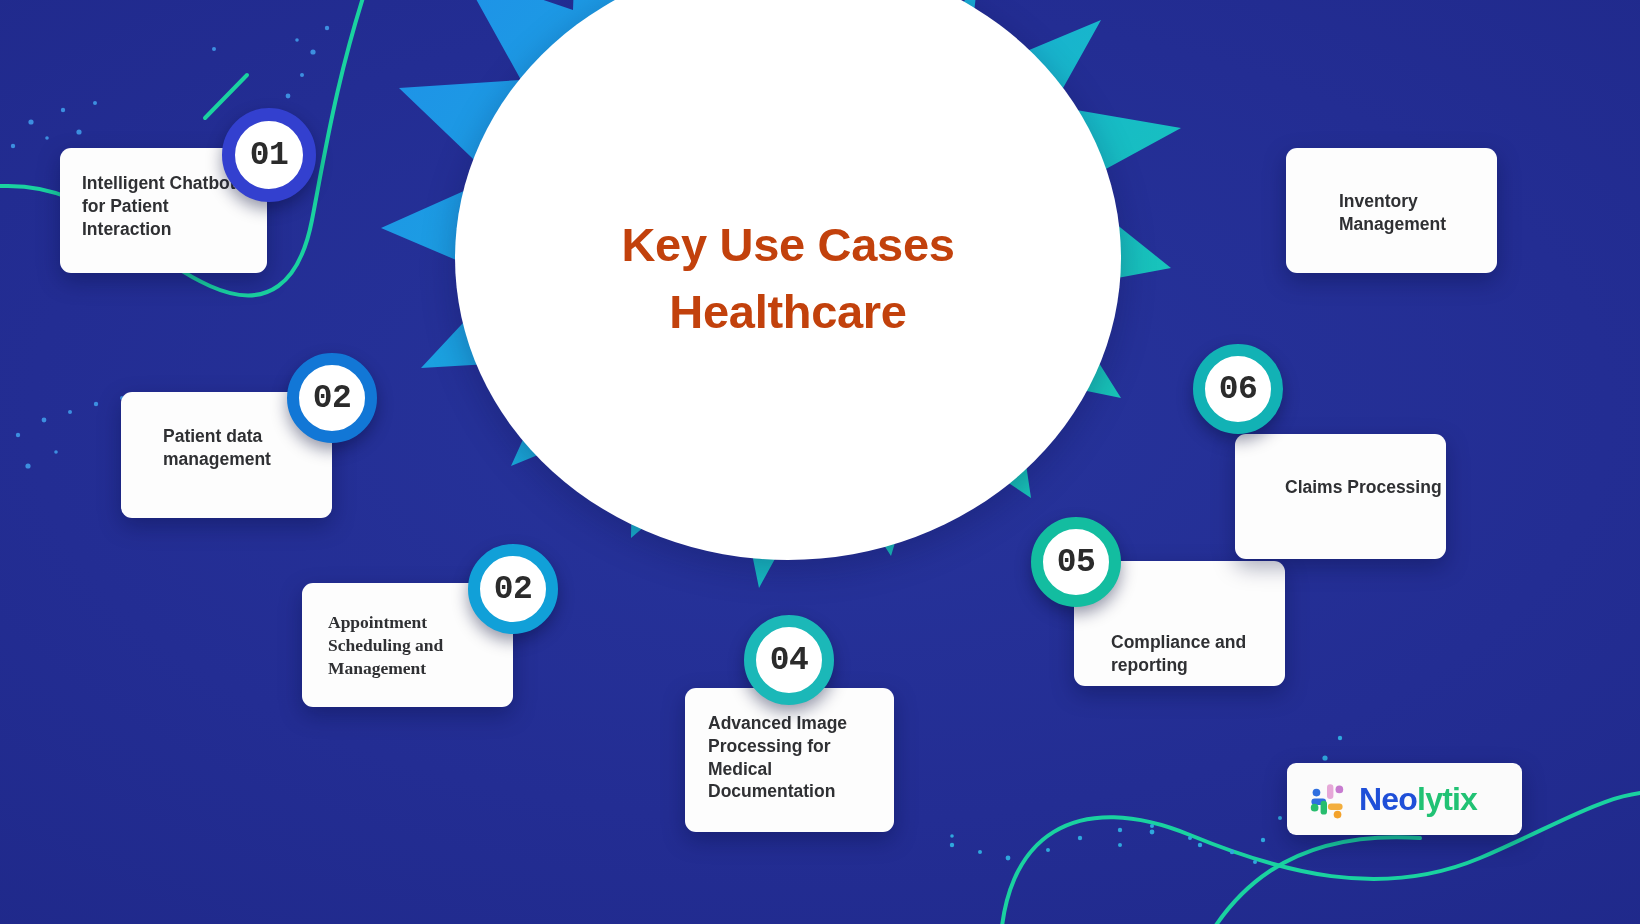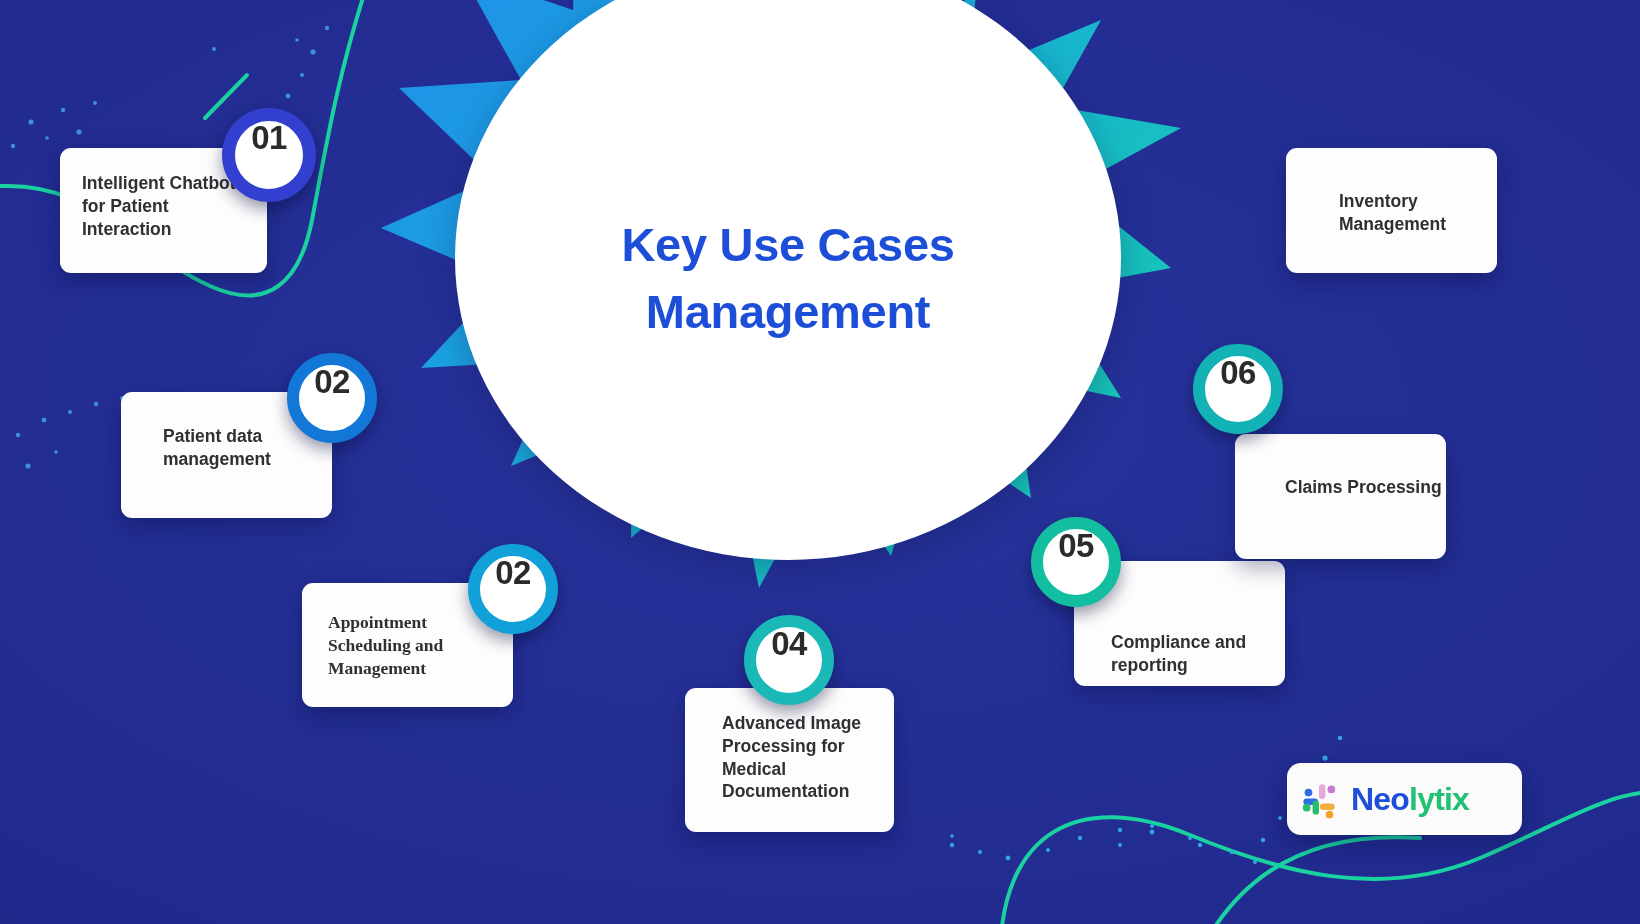--- a/index.html
+++ b/index.html
@@ -47,21 +47,21 @@
     height: 604px;
     background: #ffffff;
     border-radius: 50%;
     box-shadow: 0 10px 34px rgba(9, 16, 70, 0.28);
     display: flex;
     align-items: center;
     justify-content: center;
   }
 
   .center-title {
-    color: #1d4ed8;
+    color: #c2410c;
     font-size: 47px;
     font-weight: bold;
     line-height: 1.42;
     text-align: center;
     letter-spacing: -0.3px;
     width: 470px;
     padding-top: 42px;
   }
 
   
@@ -76,24 +76,25 @@
     font-size: 17.5px;
     font-weight: bold;
     line-height: 1.3;
   }
 
   .badge {
     position: absolute;
     border-radius: 50%;
     background: #ffffff;
     display: flex;
-    align-items: flex-start;
+    align-items: center;
     justify-content: center;
     box-shadow: 0 7px 16px rgba(6, 12, 56, 0.42);
     z-index: 4;
+    font-family: Liberation Mono, monospace;
   }
   .badge-num {
     color: #2b2b2b;
     font-size: 33px;
     font-weight: bold;
     letter-spacing: -0.5px;
     line-height: 1;
   }
 
   
@@ -103,21 +104,21 @@
 
   #card-02 { left: 121px; top: 392px; width: 211px; height: 126px; }
   #card-02 .card-text { position: absolute; left: 25px; top: 33px; width: 175px; margin-left: 17px; }
   #badge-02 { left: 287px; top: 353px; width: 90px; height: 90px; border: 12px solid #1277d6; }
 
   #card-03 { left: 302px; top: 583px; width: 211px; height: 124px; font-family: Liberation Serif, serif; }
   #card-03 .card-text { position: absolute; left: 26px; top: 28px; width: 175px; }
   #badge-03 { left: 468px; top: 544px; width: 90px; height: 90px; border: 12px solid #11a0d8; }
 
   #card-04 { left: 685px; top: 688px; width: 209px; height: 144px; }
-  #card-04 .card-text { position: absolute; left: 23px; top: 24px; width: 175px; margin-left: 14px; }
+  #card-04 .card-text { position: absolute; left: 23px; top: 24px; width: 175px; }
   #badge-04 { left: 744px; top: 615px; width: 90px; height: 90px; border: 12px solid #1bb8b8; }
 
   #card-05 { left: 1074px; top: 561px; width: 211px; height: 125px; }
   #card-05 .card-text { position: absolute; left: 37px; top: 42px; width: 175px; margin-top: 28px; }
   #badge-05 { left: 1031px; top: 517px; width: 90px; height: 90px; border: 12px solid #13bda0; }
 
   #card-06 { left: 1235px; top: 388px; width: 211px; height: 125px; margin-top: 46px; }
   #card-06 .card-text { position: absolute; left: 50px; top: 42px; width: 160px; }
   #badge-06 { left: 1193px; top: 344px; width: 90px; height: 90px; border: 12px solid #12b2b5; }
 
@@ -126,25 +127,25 @@
   #badge-07 { left: 1241px; top: 104px; width: 94px; height: 94px; border: 13px solid #12a9d8; }
 
   
   #logo-card {
     position: absolute;
     left: 1287px;
     top: 763px;
     width: 235px;
     height: 72px;
     background: #fbfbfb;
-    border-radius: 14px;
+    border-radius: 9px;
     box-shadow: 0 8px 22px rgba(6, 12, 56, 0.35);
     display: flex;
     align-items: center;
-    padding-left: 10px;
+    padding-left: 18px;
     gap: 10px;
   }
   #logo-mark { width: 44px; height: 44px; flex: 0 0 44px; }
   .logo-word {
     font-size: 32px;
     font-weight: bold;
     letter-spacing: -0.8px;
     line-height: 1;
   }
   .logo-neo { color: #1f4fd8; }
@@ -241,21 +242,21 @@
                  L790,340 L672,362 L740,470 L632,448 L650,570 L548,502 L510,628 L448,532
                  L378,660 L350,524 L250,610 L252,488 L130,538 L178,432 L40,440 L122,352
                  L0,300 L112,250 L18,160 L140,152 L80,44 L192,82 L196,-30 L284,60 L340,-40 Z"></path>
       </g>
     </svg>
   </div>
 
   <div class="center-circle">
     <div class="center-title">
       <div>Key Use Cases</div>
-      <div>Management</div>
+      <div>Healthcare</div>
     </div>
   </div>
 
   <div class="card" id="card-01">
     <div class="card-text">Intelligent Chatbots for Patient Interaction</div>
   </div>
   <div class="badge" id="badge-01" style="border-color: rgb(51, 64, 207);">
     <span class="badge-num">01</span>
   </div>
 

